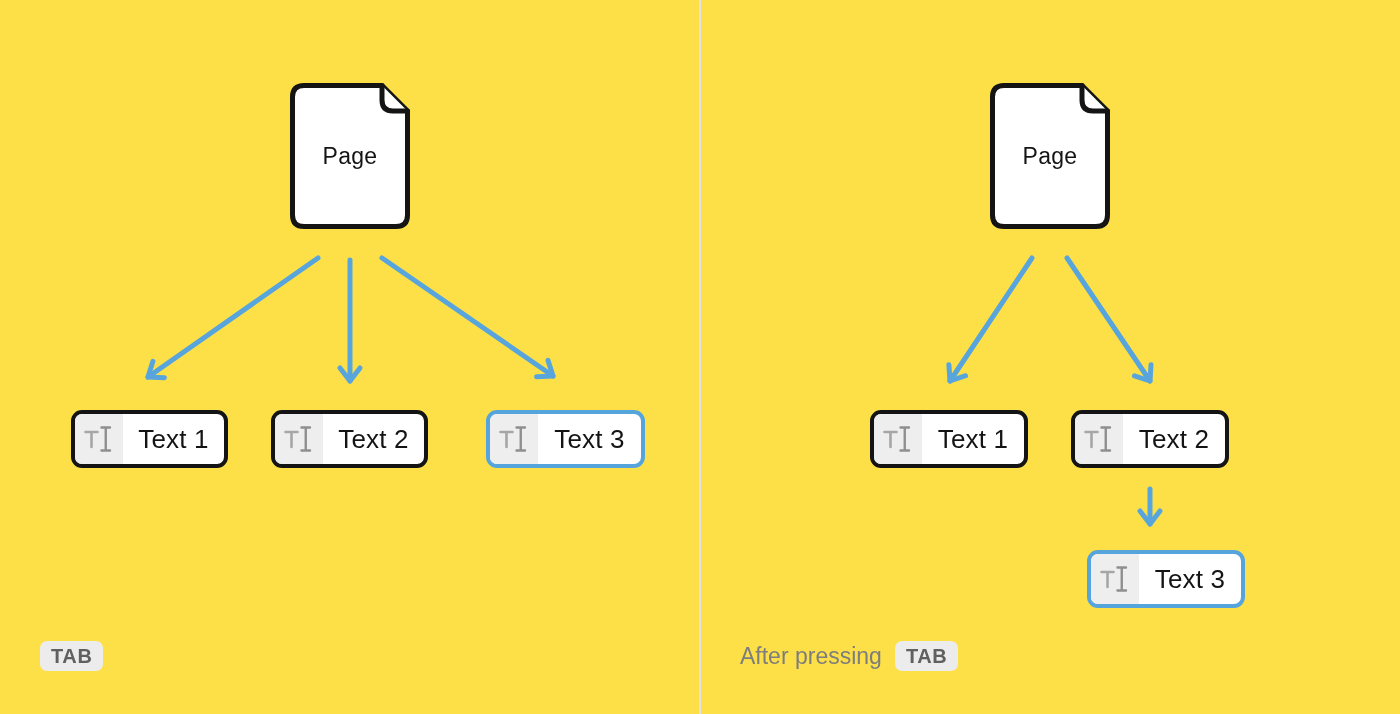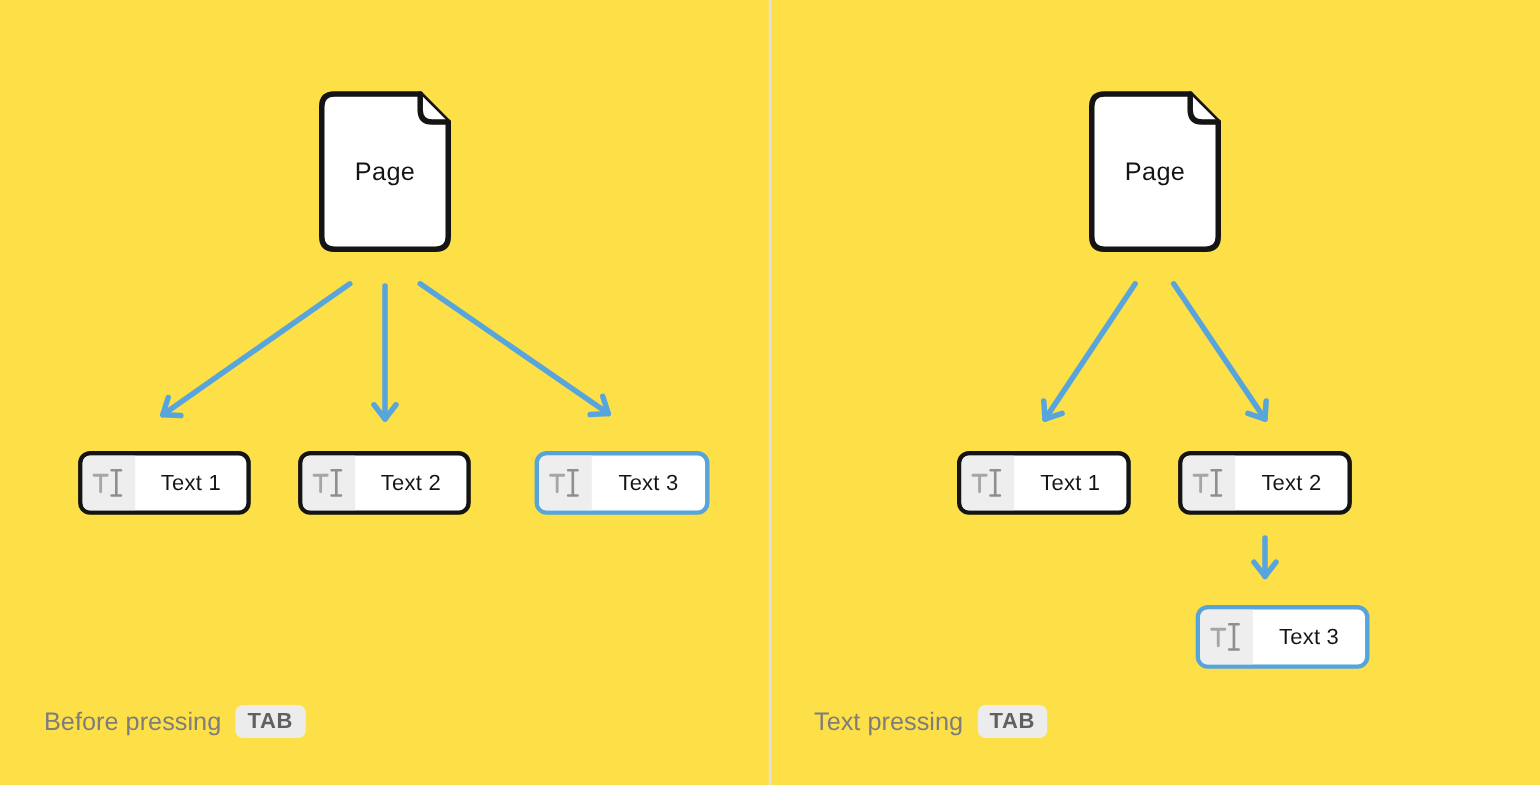--- a/index.html
+++ b/index.html
@@ -47,21 +47,21 @@
   .block-icon {
     width: 48px; flex: 0 0 48px;
     background: var(--icon-bg, #eeeeee);
     display: flex; align-items: center; justify-content: center;
   }
   .block-icon svg { display: block; width: 34px; height: 34px; }
   .ticon-t    { stroke: var(--icon-t, #a6a6a6); stroke-width: 2.6; fill: none; stroke-linecap: round; }
   .ticon-beam { stroke: var(--icon-beam, #8f8f8f); stroke-width: 2.4; fill: none; stroke-linecap: round; }
   .block-label {
     flex: 1; display: flex; align-items: center; justify-content: center;
-    font-size: 20px; color: var(--ink, #141414); letter-spacing: 0.2px;
+    font-size: 26px; color: var(--ink, #141414); letter-spacing: 0.2px;
   }
   
   .b-l1 { left: 71px;  top: 410px; }
   .b-l2 { left: 271px; top: 410px; }
   .b-l3 { left: 470px; top: 410px; width: 159px; }
   
   .b-r1 { left: 870px;  top: 410px; width: 158px; }
   .b-r2 { left: 1071px; top: 410px; width: 158px; }
   .b-r3 { left: 1071px; top: 550px; width: 158px; }
 
@@ -134,21 +134,20 @@
     <span class="block-icon">
       <svg viewBox="0 0 34 34">
           <path class="ticon-t" d="M3.5 10 H15.5 M9.5 10 V25"></path>
           <path class="ticon-beam" d="M19.5 5.5 H28 M23.75 5.5 V28.5 M19.5 28.5 H28"></path>
         </svg>
     </span>
     <span class="block-label">Text 3</span>
   </div>
 
   <div class="caption caption-left">
-    <span>Before pressing</span>
     <span class="key-badge">TAB</span>
   </div>
 
   <div class="page-icon page-right">
     <svg viewBox="0 0 124 150">
       <path class="page-outline" d="M16 4.5 H94 L119.5 30 V134 Q119.5 145.5 108 145.5 H16 Q4.5 145.5 4.5 134 V16 Q4.5 4.5 16 4.5 Z"></path>
       <path class="page-outline" d="M94 4.5 V19 Q94 30 105 30 H119.5"></path>
     </svg>
     <span class="page-label">Page</span>
   </div>
@@ -177,17 +176,17 @@
     <span class="block-icon">
       <svg viewBox="0 0 34 34">
           <path class="ticon-t" d="M3.5 10 H15.5 M9.5 10 V25"></path>
           <path class="ticon-beam" d="M19.5 5.5 H28 M23.75 5.5 V28.5 M19.5 28.5 H28"></path>
         </svg>
     </span>
     <span class="block-label">Text 3</span>
   </div>
 
   <div class="caption caption-right">
-    <span>Text pressing</span>
+    <span>After pressing</span>
     <span class="key-badge">TAB</span>
   </div>
 
 </div>
 
 </body></html>

